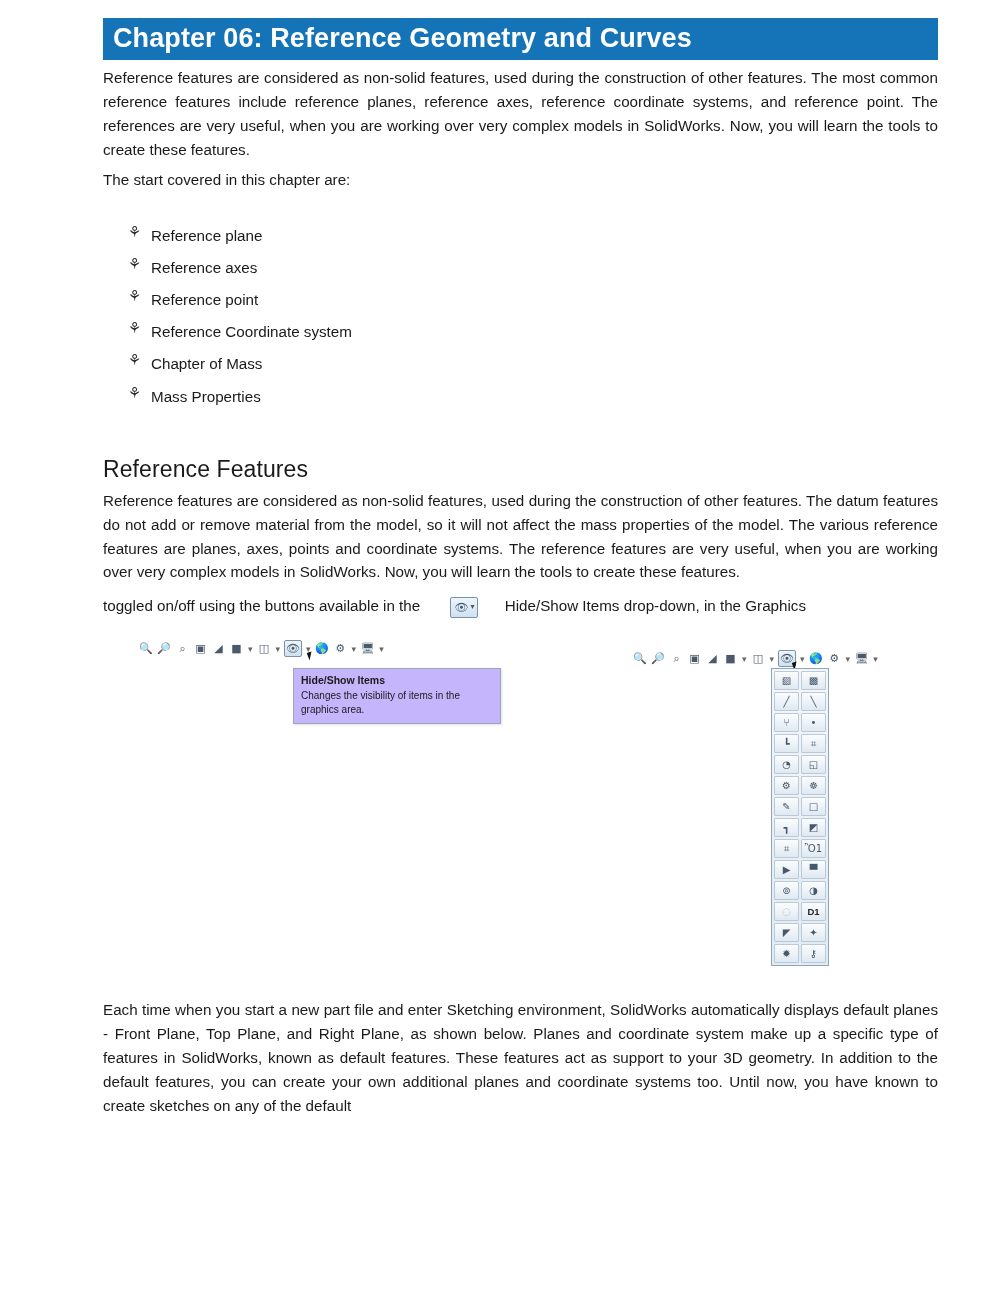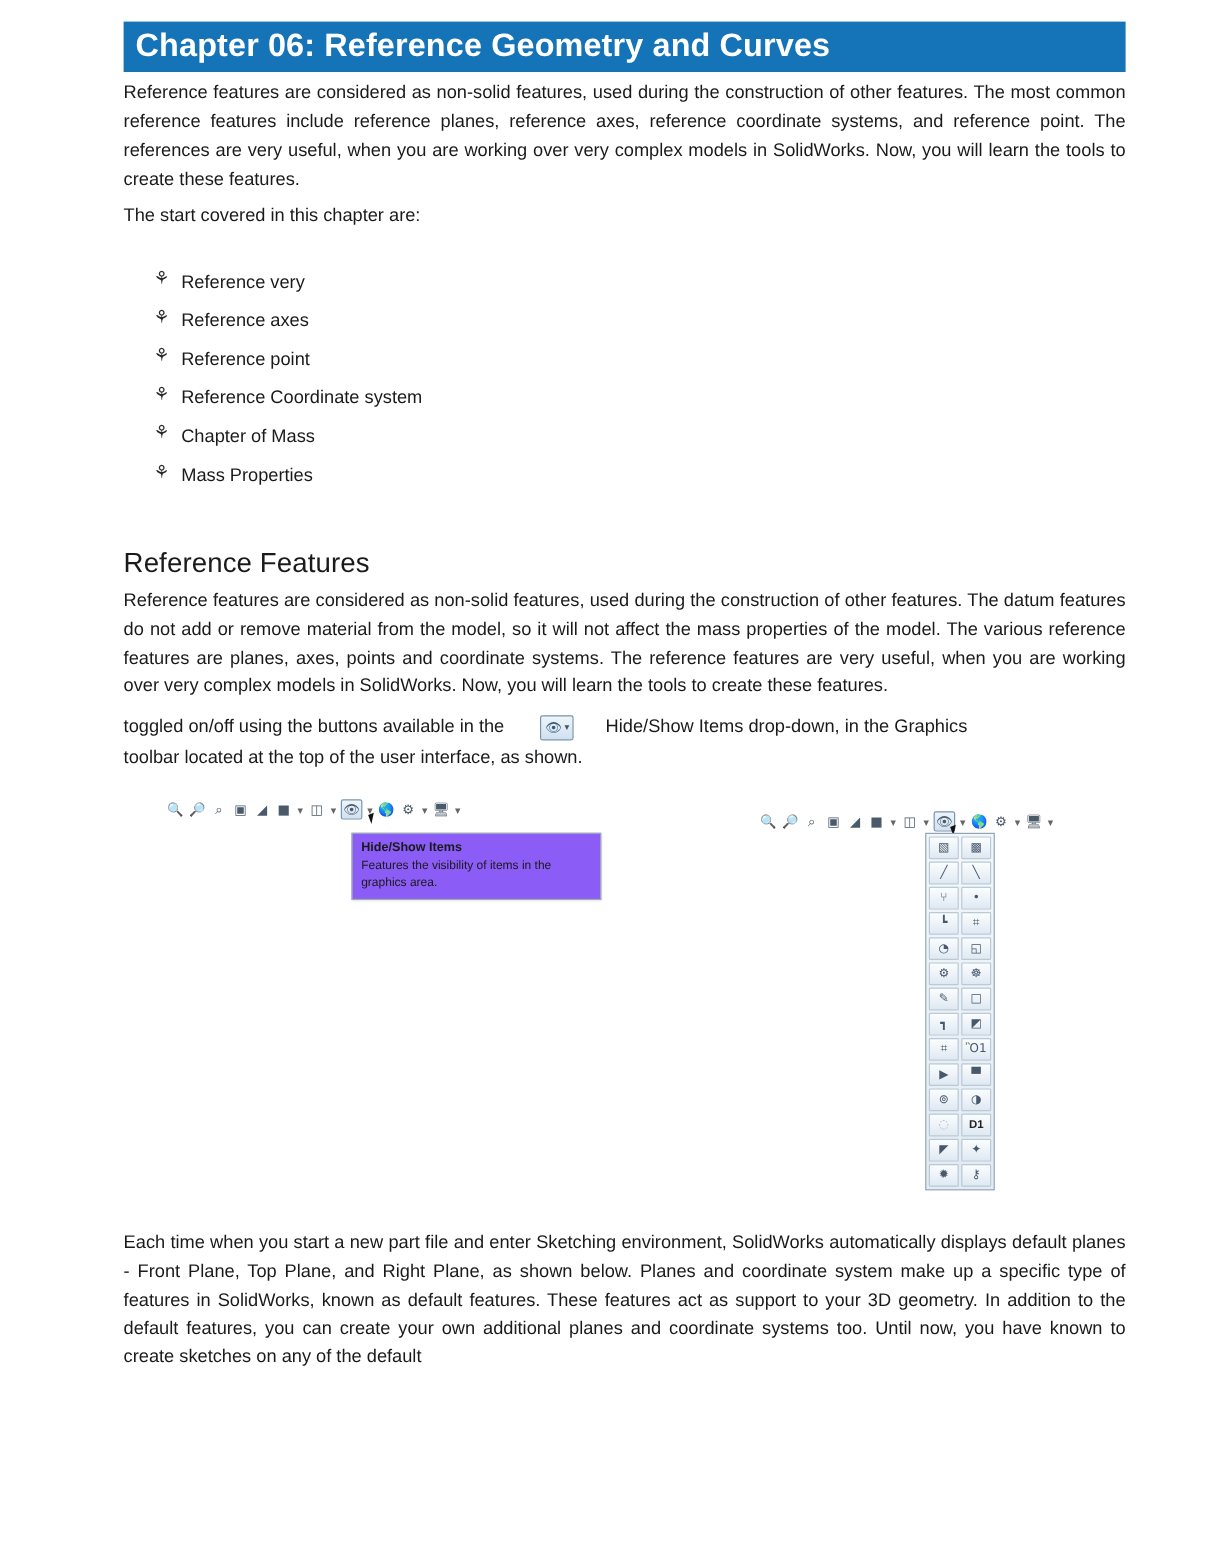--- a/index.html
+++ b/index.html
@@ -114,21 +114,21 @@
   .cursor-arrow {
     position: absolute;
     width: 0; height: 0;
     border-left: 5px solid #111;
     border-bottom: 8px solid transparent;
     transform: rotate(-20deg);
   }
 
   .tooltip {
     position: absolute;
-    background: #8b5cf6;
+    background: #c4b5fd;
     border: 1px solid #9aa7b4;
     box-shadow: 1px 1px 2px rgba(0,0,0,0.12);
     width: 192px;
     padding: 5px 7px 7px 7px;
   }
   .tooltip .tt-title {
     font-size: 10.5px;
     font-weight: bold;
     color: #1a1a1a;
     margin-bottom: 3px;
@@ -179,21 +179,21 @@
 
     <div class="chapter-banner">Chapter 06: Reference Geometry and Curves</div>
 
     <p class="body">Reference features are considered as non-solid features, used during the construction of other features. The most common reference features include reference planes, reference axes, reference coordinate systems, and reference point. The references are very useful, when you are working over very complex models in SolidWorks. Now, you will learn the tools to create these features.</p>
 
     <p class="body nojust gap-sm">The start covered in this chapter are:</p>
 
     <ul class="bullets">
       <li>
         <span class="marker">⚘</span>
-        <span>Reference very</span>
+        <span>Reference plane</span>
       </li>
       <li>
         <span class="marker">⚘</span>
         <span>Reference axes</span>
       </li>
       <li>
         <span class="marker">⚘</span>
         <span>Reference point</span>
       </li>
       <li>
@@ -217,21 +217,20 @@
 
     <p class="body nojust" style="margin-top:10px;">
       <span>toggled on/off using the buttons available in the</span>
       <span style="display:inline-flex;align-items:center;vertical-align:middle;margin:0 22px 0 26px;border:1px solid #7a93ab;background:linear-gradient(#eef5fb,#cfe1f0);border-radius:2px;padding:1px 3px;">
         <span style="font-size:11px;font-family:'DejaVu Sans',sans-serif;color:#3b5a76;">👁</span>
         <span style="font-size:8px;color:#555;margin-left:2px;">▾</span>
       </span>
       <span>Hide/Show Items drop-down, in the Graphics</span>
     </p>
 
-    <p class="body nojust" style="margin-top:2px;">toolbar located at the top of the user interface, as shown.</p>
 
     <div class="fig-area">
 
       <div class="toolbar" style="left:36px; top:8px;">
         <span class="tb-icon">🔍</span>
         <span class="tb-icon">🔎</span>
         <span class="tb-icon">⌕</span>
         <span class="tb-icon">▣</span>
         <span class="tb-icon">◢</span>
         <span class="tb-icon">■</span>
@@ -243,21 +242,21 @@
         <span class="tb-icon">🌎</span>
         <span class="tb-icon">⚙</span>
         <span class="tb-sep">▾</span>
         <span class="tb-icon">🖥</span>
         <span class="tb-sep">▾</span>
       </div>
       <div class="cursor-arrow" style="left:205px; top:20px;"></div>
 
       <div class="tooltip" style="left:190px; top:36px;">
         <div class="tt-title">Hide/Show Items</div>
-        <div class="tt-body">Features the visibility of items in the graphics area.</div>
+        <div class="tt-body">Changes the visibility of items in the graphics area.</div>
       </div>
 
       <div class="toolbar" style="left:530px; top:18px;">
         <span class="tb-icon">🔍</span>
         <span class="tb-icon">🔎</span>
         <span class="tb-icon">⌕</span>
         <span class="tb-icon">▣</span>
         <span class="tb-icon">◢</span>
         <span class="tb-icon">■</span>
         <span class="tb-sep">▾</span>

